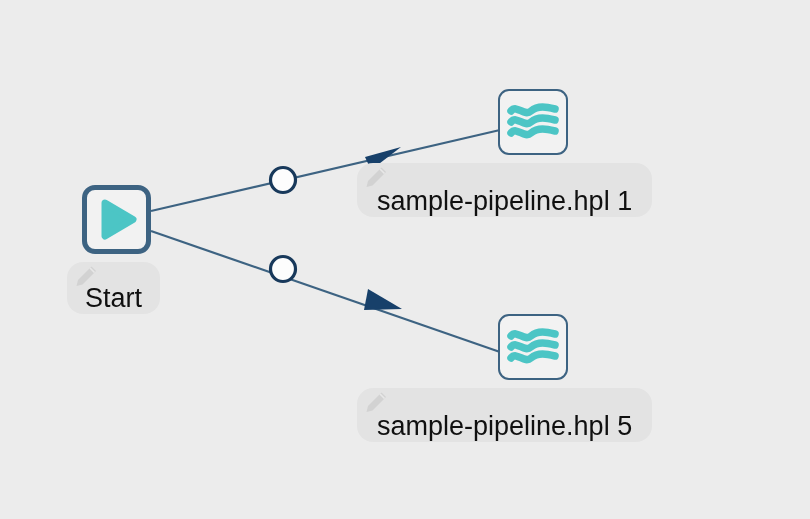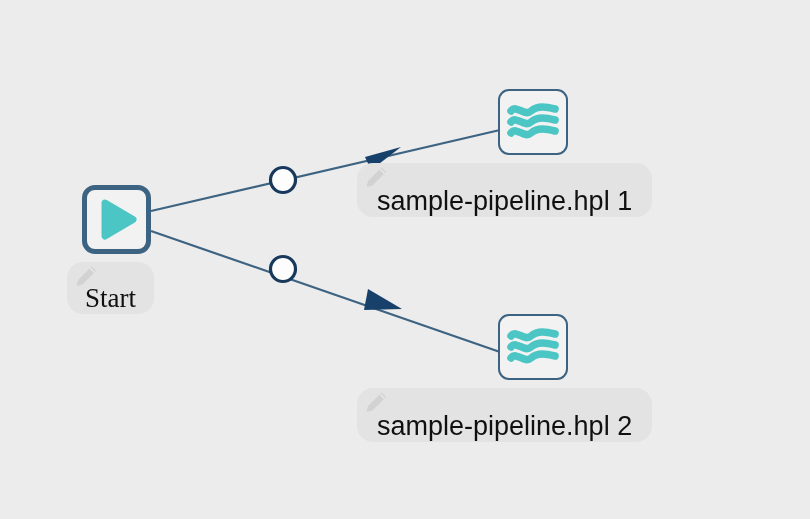--- a/index.html
+++ b/index.html
@@ -62,21 +62,20 @@
     align-items: flex-end;
     color: #101010;
     white-space: nowrap;
   }
   .label-start {
     left: 67px;
     top: 262px;
     height: 52px;
     padding: 0 18px;
     font-size: 27px;
-    font-family: Liberation Serif, serif;
   }
   .label-pipe {
     height: 54px;
     padding: 0 20px;
     font-size: 27px;
   }
   .label-pipe-1 { left: 357px; top: 163px; }
   .label-pipe-2 { left: 357px; top: 388px; }
 
   .pencil-badge {
@@ -146,16 +145,16 @@
         <path d="M4 22 C10 15, 17 28, 24 22 C31 16, 40 18, 48 20"></path>
         <path d="M4 33 C10 26, 17 39, 24 33 C31 27, 40 29, 48 31"></path>
       </g>
     </svg>
   </div>
   <div class="label-pill label-pipe label-pipe-2">
     <svg class="pencil-badge" viewBox="0 0 26 26">
       <path d="M18.5 2.5 L23 7 L9.5 20.5 L3.5 22 L5 16 Z" fill="#d2d2d2"></path>
       <path d="M17 4 L21.5 8.5" stroke="#e8e8e8" stroke-width="1.6"></path>
     </svg>
-    <span class="label-text">sample-pipeline.hpl 2</span>
+    <span class="label-text">sample-pipeline.hpl 5</span>
   </div>
 
 </div>
 
 </body></html>

